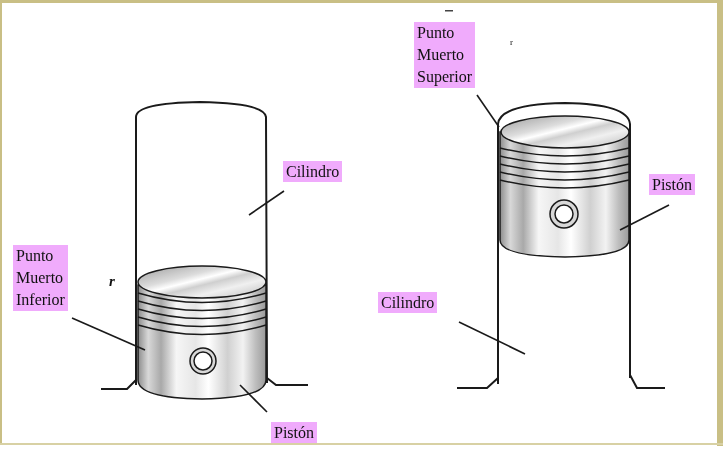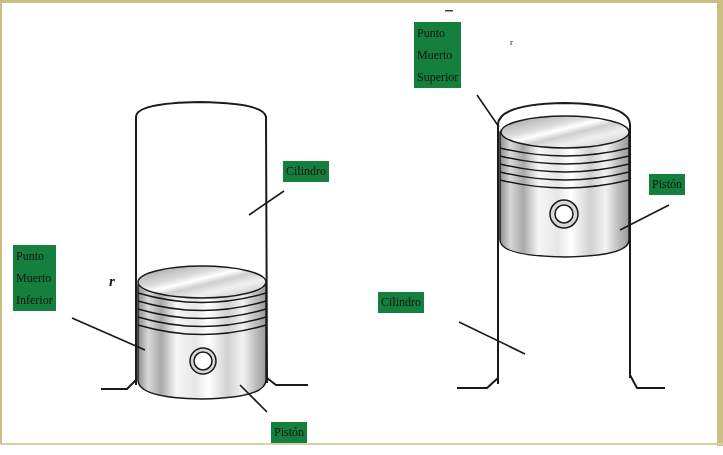--- a/index.html
+++ b/index.html
@@ -2,21 +2,21 @@
 <html><head>
   <meta charset="utf-8">
   <style>
     html, body { margin: 0; padding: 0; background: #ffffff; }
     body { width: 723px; height: 455px; position: relative; overflow: hidden; font-family: "DejaVu Serif", "Liberation Serif", serif; }
     .frame { position: absolute; left: 0; top: 0; width: 723px; height: 455px; }
     .border-top { position: absolute; left: 0; top: 0; width: 723px; height: 3px; background: #c9bf85; }
     .border-left { position: absolute; left: 0; top: 0; width: 2px; height: 445px; background: #c9bf85; }
     .border-right { position: absolute; left: 717px; top: 0; width: 6px; height: 446px; background: #c9bf85; }
     .border-bottom { position: absolute; left: 0; top: 443px; width: 723px; height: 2px; background: #d8d1a4; }
-    .label { position: absolute; font-family: "Liberation Serif", "DejaVu Serif", serif; font-size: 12px; color: #111; line-height: 21px; background: #15803d; padding: 0 3px; white-space: pre; }
+    .label { position: absolute; font-family: "Liberation Serif", "DejaVu Serif", serif; font-size: 16px; color: #111; line-height: 21px; background: #f0abfc; padding: 0 3px; white-space: pre; }
     svg { position: absolute; left: 0; top: 0; }
   </style>
 </head>
 <body>
 
 <div class="frame">
   <div class="border-top"></div>
   <div class="border-left"></div>
   <div class="border-right"></div>
   <div class="border-bottom"></div>

